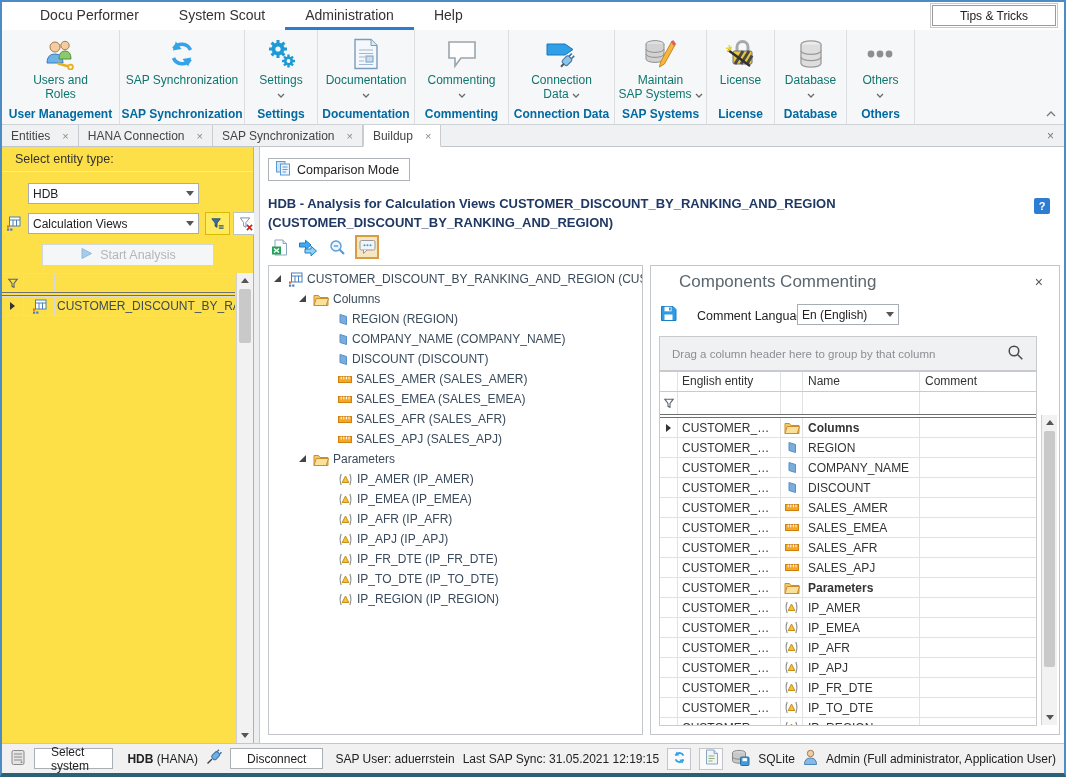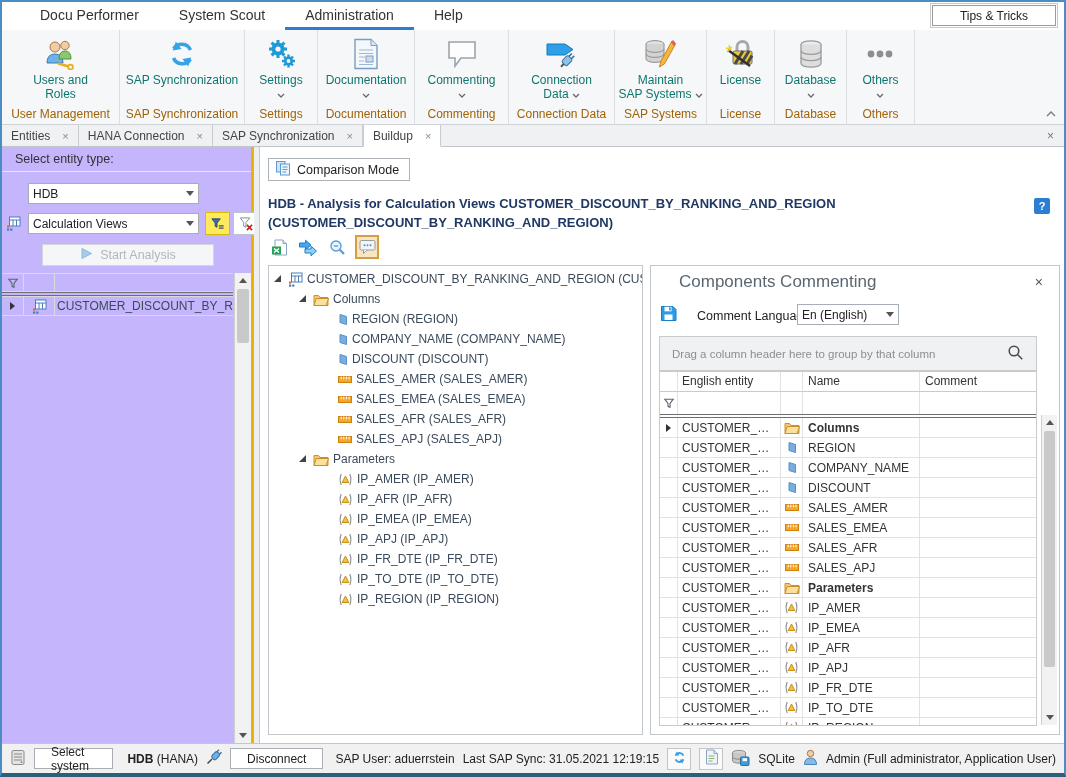--- a/index.html
+++ b/index.html
@@ -16,33 +16,33 @@
     display:flex;align-items:center;justify-content:center;font-size:12px;color:#222;}
   
   .ribbon{position:absolute;top:28px;left:0;right:0;height:95px;background:#f6f7f8;border-bottom:1px solid #cfd3d6;display:flex;}
   .rb-group{height:100%;border-right:1px solid #dcdee1;display:flex;flex-direction:column;flex:0 0 auto;}
   .rb-btns{flex:1;display:flex;justify-content:center;}
   .rb-btn{display:flex;flex-direction:column;align-items:center;padding-top:5px;cursor:default;}
   .rb-icon{height:38px;display:flex;align-items:center;justify-content:center;}
   .rb-label{font-size:12px;color:#0f766e;text-align:center;line-height:14px;white-space:nowrap;}
   .chev{display:block;margin:0 auto;width:8px;height:5px;}
   .chev-inline{display:inline-block;width:8px;height:5px;margin-left:3px;}
-  .rb-group-label{height:20px;display:flex;align-items:center;justify-content:center;color:#a16207;font-size:12px;white-space:nowrap;}
+  .rb-group-label{height:20px;display:flex;align-items:center;justify-content:center;color:#0369a1;font-size:12px;white-space:nowrap;font-weight:bold;}
   .rb-fill{flex:1;position:relative;}
   .ribbon-collapse{position:absolute;right:8px;bottom:4px;}
   
   .tabbar{position:absolute;top:123px;left:0;right:0;height:22px;background:#f0f1f2;border-bottom:1px solid #c2c6ca;display:flex;align-items:stretch;}
   .tab{display:flex;align-items:center;gap:12px;padding:0 9px;border-right:1px solid #c9cdd1;background:#f0f1f2;font-size:12px;color:#444;cursor:default;}
   .tab .x{color:#8a8a8a;font-size:11px;}
   .tab.active{background:#fff;border-bottom:1px solid #fff;margin-bottom:-1px;border-left:1px solid #c9cdd1;}
   .tabbar-close{margin-left:auto;margin-right:10px;align-self:center;color:#777;font-size:12px;}
   
   .content{position:absolute;top:145px;left:0;right:0;bottom:30px;background:#fff;}
   
-  .left-panel{position:absolute;top:0;left:0;width:252px;height:100%;background:#c4b5fd;border-right:3px solid #eab308;}
+  .left-panel{position:absolute;top:0;left:0;width:252px;height:100%;background:#fde047;border-right:1px solid #eab308;}
   .lp-header{position:absolute;top:5px;left:13px;font-size:12.5px;color:#333;}
   .lp-hdr-line{position:absolute;top:24px;left:0;right:0;border-top:1px solid #e4e6e8;}
   .combo{position:absolute;height:21px;background:#fff;border:1px solid #a6adb4;display:flex;align-items:center;padding:0 4px;font-size:12px;color:#222;}
   .combo .arrow{margin-left:auto;width:0;height:0;border-left:4px solid transparent;border-right:4px solid transparent;border-top:5px solid #555;}
   .sq-btn{position:absolute;width:25px;height:23px;display:flex;align-items:center;justify-content:center;border:1px solid #b9c4cf;background:#fff;}
   .sq-btn.yellow{background:#ffe95c;border-color:#d9bb00;}
   .start-btn{position:absolute;left:40px;top:97px;width:172px;height:22px;background:#f5f6f7;border:1px solid #d4d7da;
     display:flex;align-items:center;justify-content:center;gap:7px;color:#b3b6ba;font-size:12.5px;}
   .lp-grid{position:absolute;left:0;top:126px;right:18px;}
   .g-row{display:flex;height:19px;border-bottom:1px solid #d8dadc;border-top:1px solid #d8dadc;align-items:center;}
@@ -570,32 +570,32 @@
           </div>
           <div class="tree-row" style="padding-left: 54px;">
             <span class="tree-exp"></span>
             <span class="tree-ic">
               <svg width="15" height="13" viewBox="0 0 15 13">
                 <path d="M3.2 1 Q1 6.5 3.2 12" fill="none" stroke="#8a8a8a" stroke-width="1.1"></path>
                 <path d="M11.8 1 Q14 6.5 11.8 12" fill="none" stroke="#8a8a8a" stroke-width="1.1"></path>
                 <path d="M7.5 3 L10.8 9.5 H4.2 Z" fill="#f5c238" stroke="#c89010"></path>
               </svg>
             </span>
-            <span>IP_AFR (IP_AFR)</span>
+            <span>IP_EMEA (IP_EMEA)</span>
           </div>
           <div class="tree-row" style="padding-left: 54px;">
             <span class="tree-exp"></span>
             <span class="tree-ic">
               <svg width="15" height="13" viewBox="0 0 15 13">
                 <path d="M3.2 1 Q1 6.5 3.2 12" fill="none" stroke="#8a8a8a" stroke-width="1.1"></path>
                 <path d="M11.8 1 Q14 6.5 11.8 12" fill="none" stroke="#8a8a8a" stroke-width="1.1"></path>
                 <path d="M7.5 3 L10.8 9.5 H4.2 Z" fill="#f5c238" stroke="#c89010"></path>
               </svg>
             </span>
-            <span>IP_EMEA (IP_EMEA)</span>
+            <span>IP_AFR (IP_AFR)</span>
           </div>
           <div class="tree-row" style="padding-left: 54px;">
             <span class="tree-exp"></span>
             <span class="tree-ic">
               <svg width="15" height="13" viewBox="0 0 15 13">
                 <path d="M3.2 1 Q1 6.5 3.2 12" fill="none" stroke="#8a8a8a" stroke-width="1.1"></path>
                 <path d="M11.8 1 Q14 6.5 11.8 12" fill="none" stroke="#8a8a8a" stroke-width="1.1"></path>
                 <path d="M7.5 3 L10.8 9.5 H4.2 Z" fill="#f5c238" stroke="#c89010"></path>
               </svg>
             </span>

